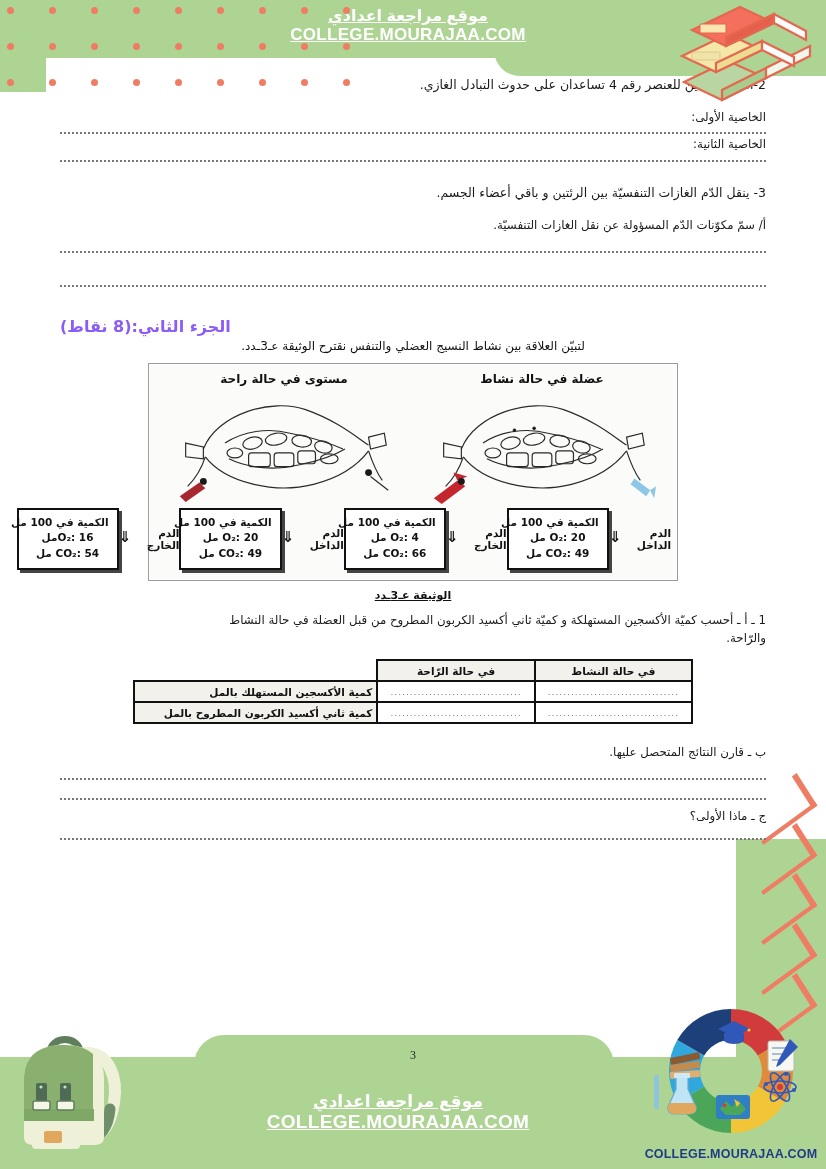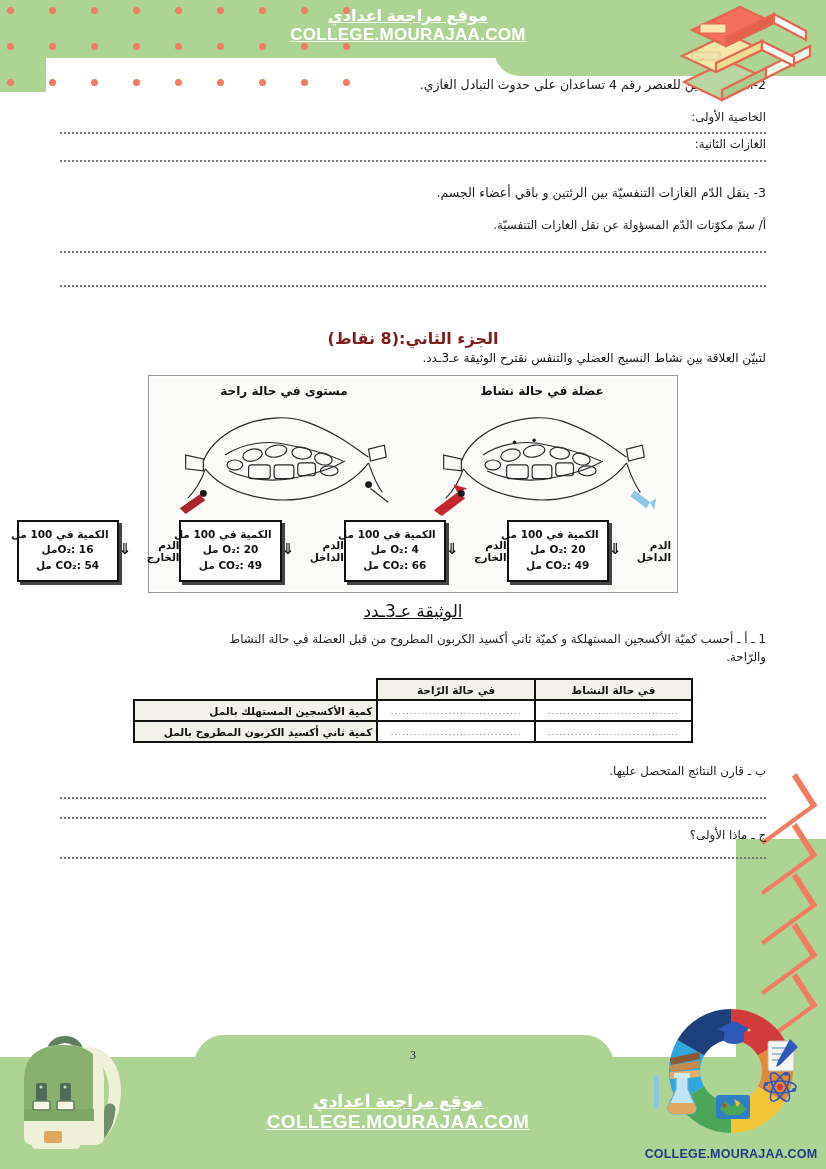--- a/index.html
+++ b/index.html
@@ -126,24 +126,24 @@
     width: 100%; height: 1px;
     border-bottom: 2px dotted #777;
     margin: 6px 0 2px 0;
   }
   .spacer6 { height: 6px; }
   .spacer10 { height: 10px; }
   .spacer14 { height: 14px; }
   .spacer20 { height: 20px; }
 
   .part-title {
-    font-size: 16px; font-weight: bold; text-align: center;
-    margin-top: 20px; color: #7f1d1d;
-  }
-  .intro { font-size: 12px; text-align: right; margin-top: 3px; }
+    font-size: 16px; font-weight: bold; text-align: left;
+    margin-top: 8px; color: #8b5cf6;
+  }
+  .intro { font-size: 12px; text-align: center; margin-top: 3px; }
 
   
   .figure {
     width: 530px; margin: 10px auto 0 auto;
     border: 1px solid #9b9b9b;
     background: #fbfbf9;
     padding: 8px 6px 10px 6px;
     box-shadow: inset 0 0 0 1px #ffffff;
   }
   .fig-titles { display: flex; flex-direction: row; }
@@ -162,21 +162,21 @@
     border: 2px solid #111;
     box-shadow: 3px 3px 0 #444;
     background: #fff;
     padding: 5px 8px 6px 8px;
     min-width: 96px;
     text-align: center;
   }
   .data-box .ln { font-size: 10.5px; font-weight: bold; color: #111; line-height: 1.5; white-space: nowrap; }
 
   .fig-caption {
-    text-align: center; font-size: 17px; font-weight: normal;
+    text-align: center; font-size: 11px; font-weight: bold;
     text-decoration: underline; margin-top: 8px; color: #111;
   }
 
   
   .tbl-wrap { display: flex; justify-content: center; margin-top: 12px; }
   table.answers {
     border-collapse: collapse; direction: rtl;
     width: 560px;
     font-family: "DejaVu Sans", "Liberation Sans", sans-serif;
   }
@@ -280,21 +280,21 @@
     </svg>
   </div>
 
   <div class="content">
 
     <div class="q">2-أذكر خاصيتين للعنصر رقم 4 تساعدان على حدوث التبادل الغازي.</div>
     <div class="spacer14"></div>
 
     <div class="q small">الخاصية الأولى:</div>
     <div class="dotline"></div>
-    <div class="q small">الغازات الثانية:</div>
+    <div class="q small">الخاصية الثانية:</div>
     <div class="dotline"></div>
 
     <div class="spacer20"></div>
 
     <div class="q">3- ينقل الدّم الغازات التنفسيّة بين الرئتين و باقي أعضاء الجسم.</div>
     <div class="spacer14"></div>
     <div class="q small">أ/ سمّ مكوّنات الدّم المسؤولة عن نقل الغازات التنفسيّة.</div>
     <div class="spacer10"></div>
     <div class="dotline"></div>
     <div class="spacer14"></div>

